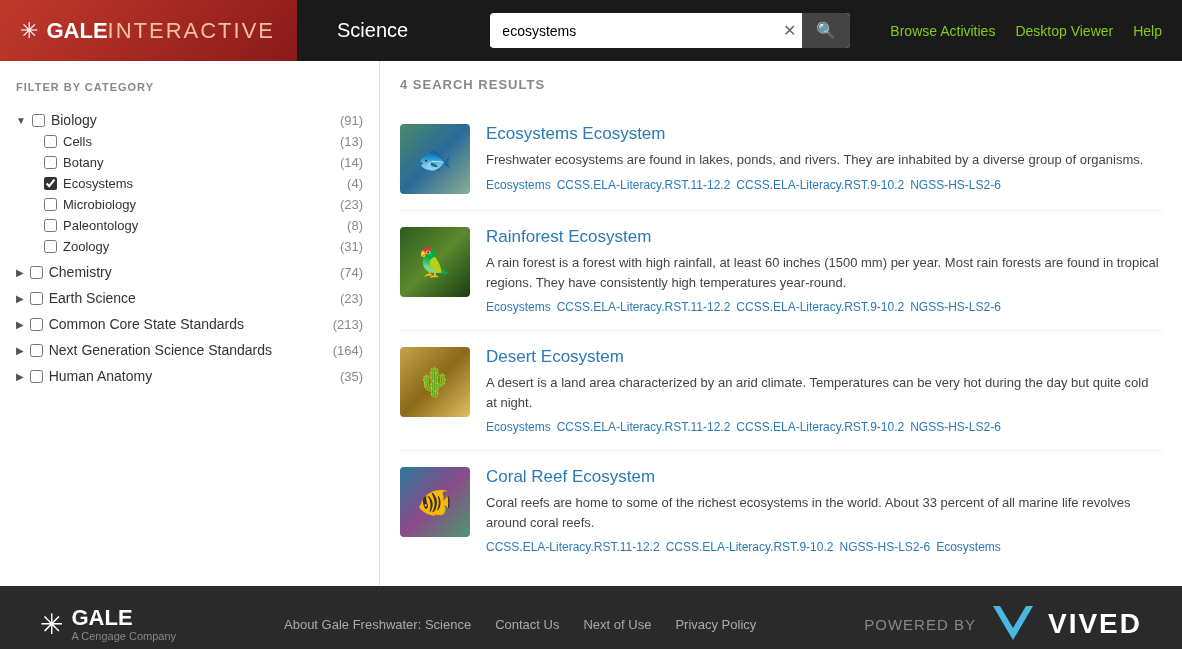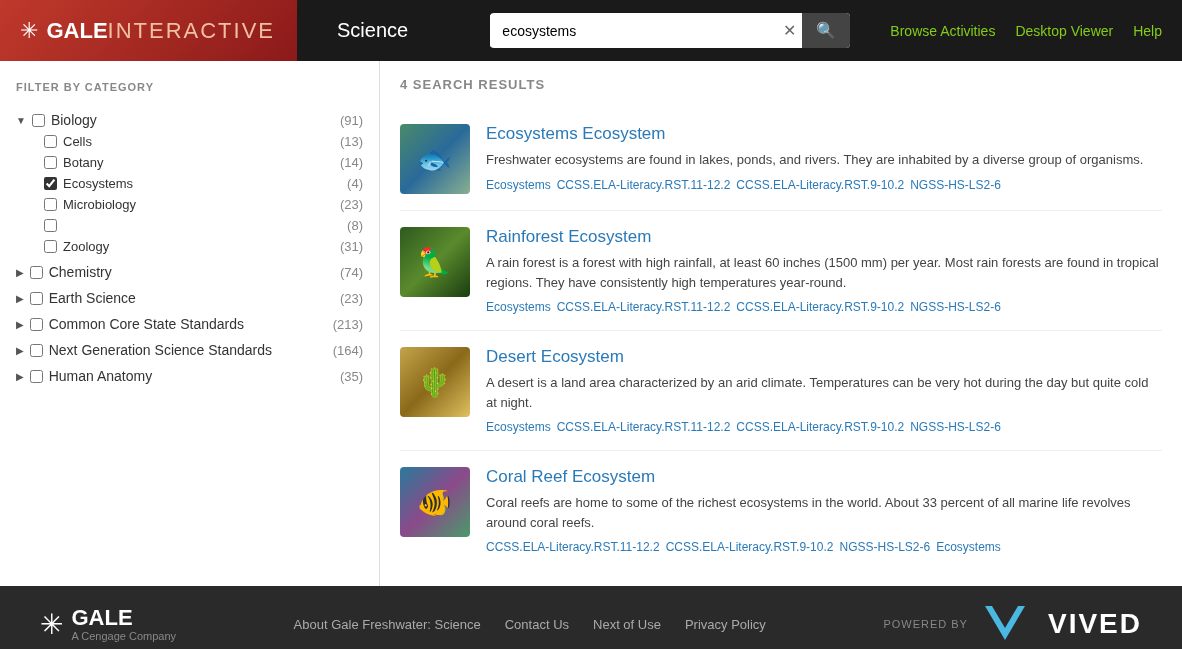--- a/index.html
+++ b/index.html
@@ -261,29 +261,29 @@
       color: #aaa;
       text-decoration: none;
       font-size: 13px;
     }
     .footer-powered {
       display: flex;
       align-items: center;
       gap: 12px;
     }
     .powered-by-text {
-      font-size: 11px;
+      font-size: 15px;
       color: #888;
       text-transform: uppercase;
       letter-spacing: 1px;
     }
     .vived-logo {
       display: flex;
       align-items: center;
-      gap: 18px;
+      gap: 10px;
     }
     .vived-text {
       color: white;
       font-size: 28px;
       font-weight: bold;
       letter-spacing: 2px;
     }
   </style>
 </head>
 <body>
@@ -335,20 +335,21 @@
           <span class="filter-label">Ecosystems</span>
           <span class="filter-count">(4)</span>
         </div>
         <div class="filter-item">
           <input type="checkbox" style="">
           <span class="filter-label">Microbiology</span>
           <span class="filter-count">(23)</span>
         </div>
         <div class="filter-item">
           <input type="checkbox" style="">
+          <span class="filter-label">Paleontology</span>
           <span class="filter-count">(8)</span>
         </div>
         <div class="filter-item">
           <input type="checkbox" style="">
           <span class="filter-label">Zoology</span>
           <span class="filter-count">(31)</span>
         </div>
       </div>
     </div>
 

